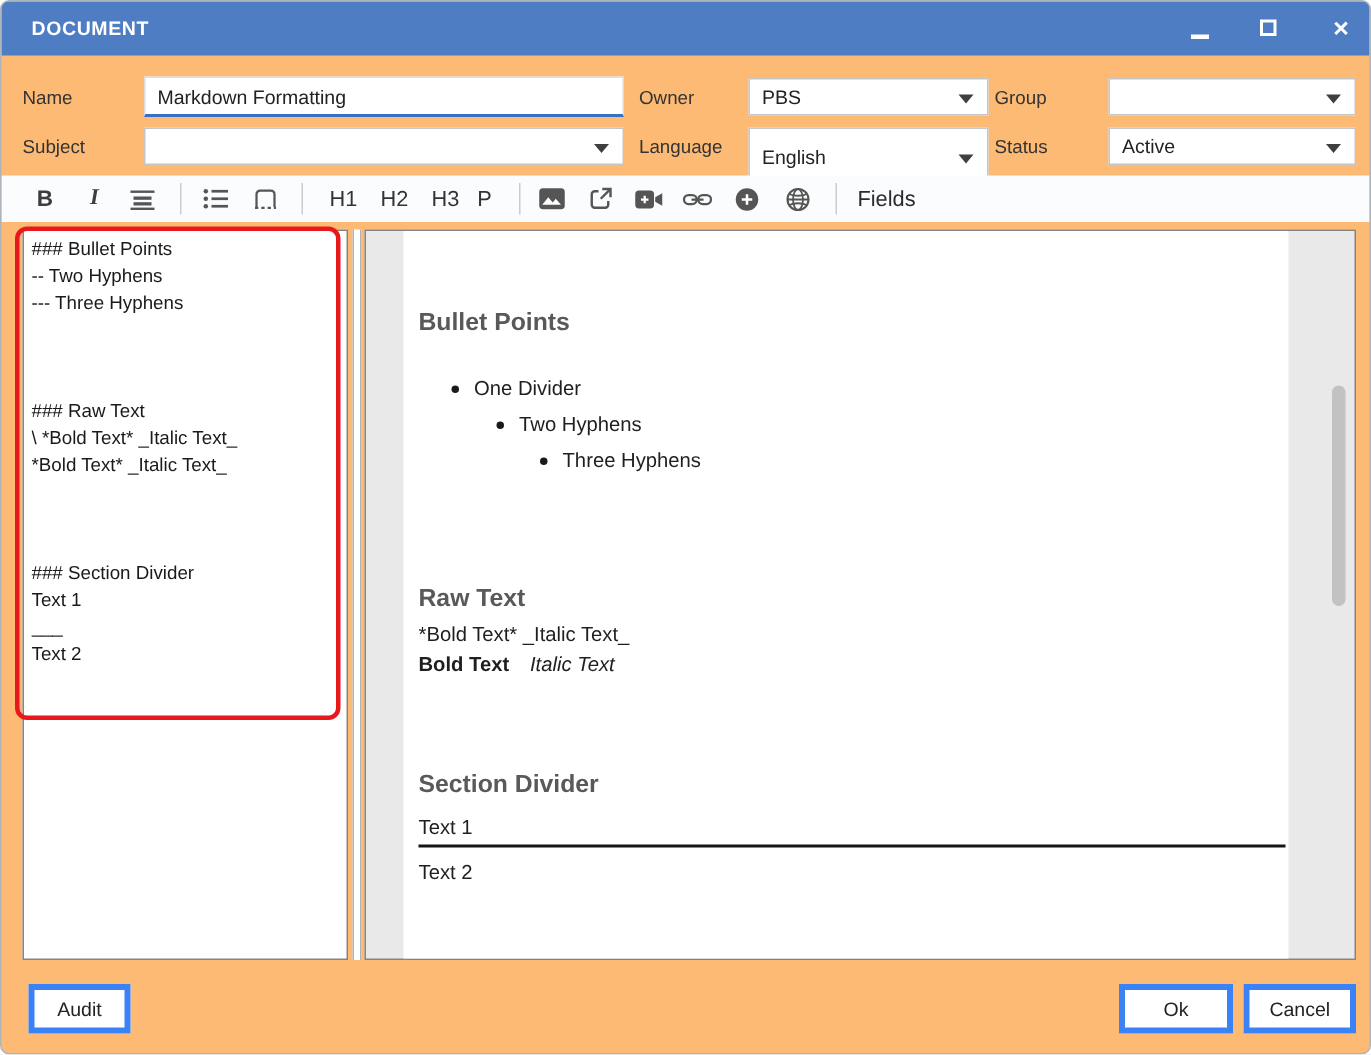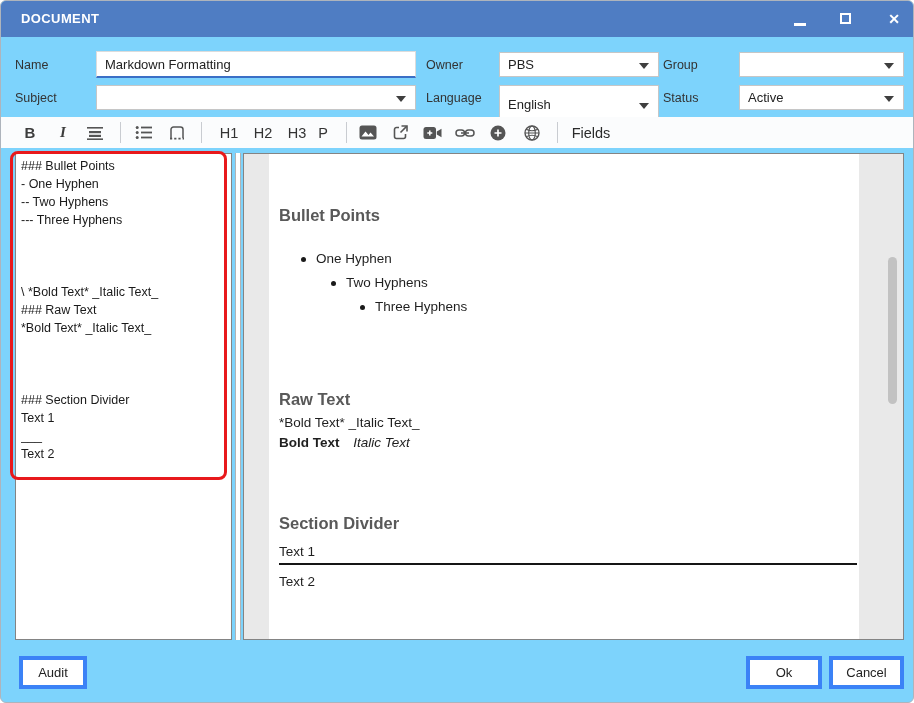--- a/index.html
+++ b/index.html
@@ -1,17 +1,17 @@
 <!DOCTYPE html>
 <html><head>
 <meta charset="utf-8">
 <style>
   * { margin:0; padding:0; box-sizing:border-box; }
   body { background:#ffffff; font-family:"Liberation Sans", sans-serif; }
-  .window { position:relative; width:914px; height:703px; background:#7dd3fc;
+  .window { position:relative; width:914px; height:703px; background:#fdba74;
             border:1px solid #aeb4bc; border-radius:6px; overflow:hidden; }
 
   
   .titlebar { position:absolute; left:0; top:0; width:100%; height:36px; background:#4f7dc3; }
   .title { position:absolute; left:20px; top:0; line-height:36px; color:#fff;
            font-size:13px; font-weight:700; letter-spacing:.4px; }
   .win-btn { position:absolute; top:0; width:34px; height:36px; cursor:pointer; }
   .win-min { left:782px; } .win-max { left:828px; } .win-close { left:876px; }
   .min-glyph { position:absolute; left:11px; top:22px; width:12px; height:3px; background:#fff; }
   .max-glyph { position:absolute; left:11px; top:12px; width:11px; height:11px; border:2px solid #fff; }
@@ -222,48 +222,47 @@
       </svg>
     </div>
     <div class="sep sep4"></div>
     <div class="tb tb-fields">Fields</div>
     <div class="tb tb-blocks">Blocks</div>
   </div>
 
   <div class="editor">
     <div class="editor-text">
       <div class="eline">### Bullet Points</div>
-      <div class="eline">- One Hyphen</div>
       <div class="eline">-- Two Hyphens</div>
       <div class="eline">--- Three Hyphens</div>
       <div class="eline"></div>
       <div class="eline"></div>
       <div class="eline"></div>
+      <div class="eline">### Raw Text</div>
       <div class="eline">\ *Bold Text* _Italic Text_</div>
-      <div class="eline">### Raw Text</div>
       <div class="eline">*Bold Text* _Italic Text_</div>
       <div class="eline"></div>
       <div class="eline"></div>
       <div class="eline"></div>
       <div class="eline">### Section Divider</div>
       <div class="eline">Text 1</div>
       <div class="eline">___</div>
       <div class="eline">Text 2</div>
     </div>
   </div>
   <div class="red-box"></div>
 
   <div class="splitter"></div>
 
   <div class="preview">
     <div class="page">
       <div class="pv-h pv-h-bullets">Bullet Points</div>
 
       <span class="pv-dot li1-dot"></span>
-      <span class="pv-t li1-tx">One Hyphen</span>
+      <span class="pv-t li1-tx">One Divider</span>
       <span class="pv-dot li2-dot"></span>
       <span class="pv-t li2-tx">Two Hyphens</span>
       <span class="pv-dot li3-dot"></span>
       <span class="pv-t li3-tx">Three Hyphens</span>
 
       <div class="pv-h pv-h-raw">Raw Text</div>
       <div class="pv-t raw-esc">*Bold Text* _Italic Text_</div>
       <div class="pv-t raw-render">
         <span class="raw-bold">Bold Text</span>
         <span class="raw-italic">Italic Text</span>

